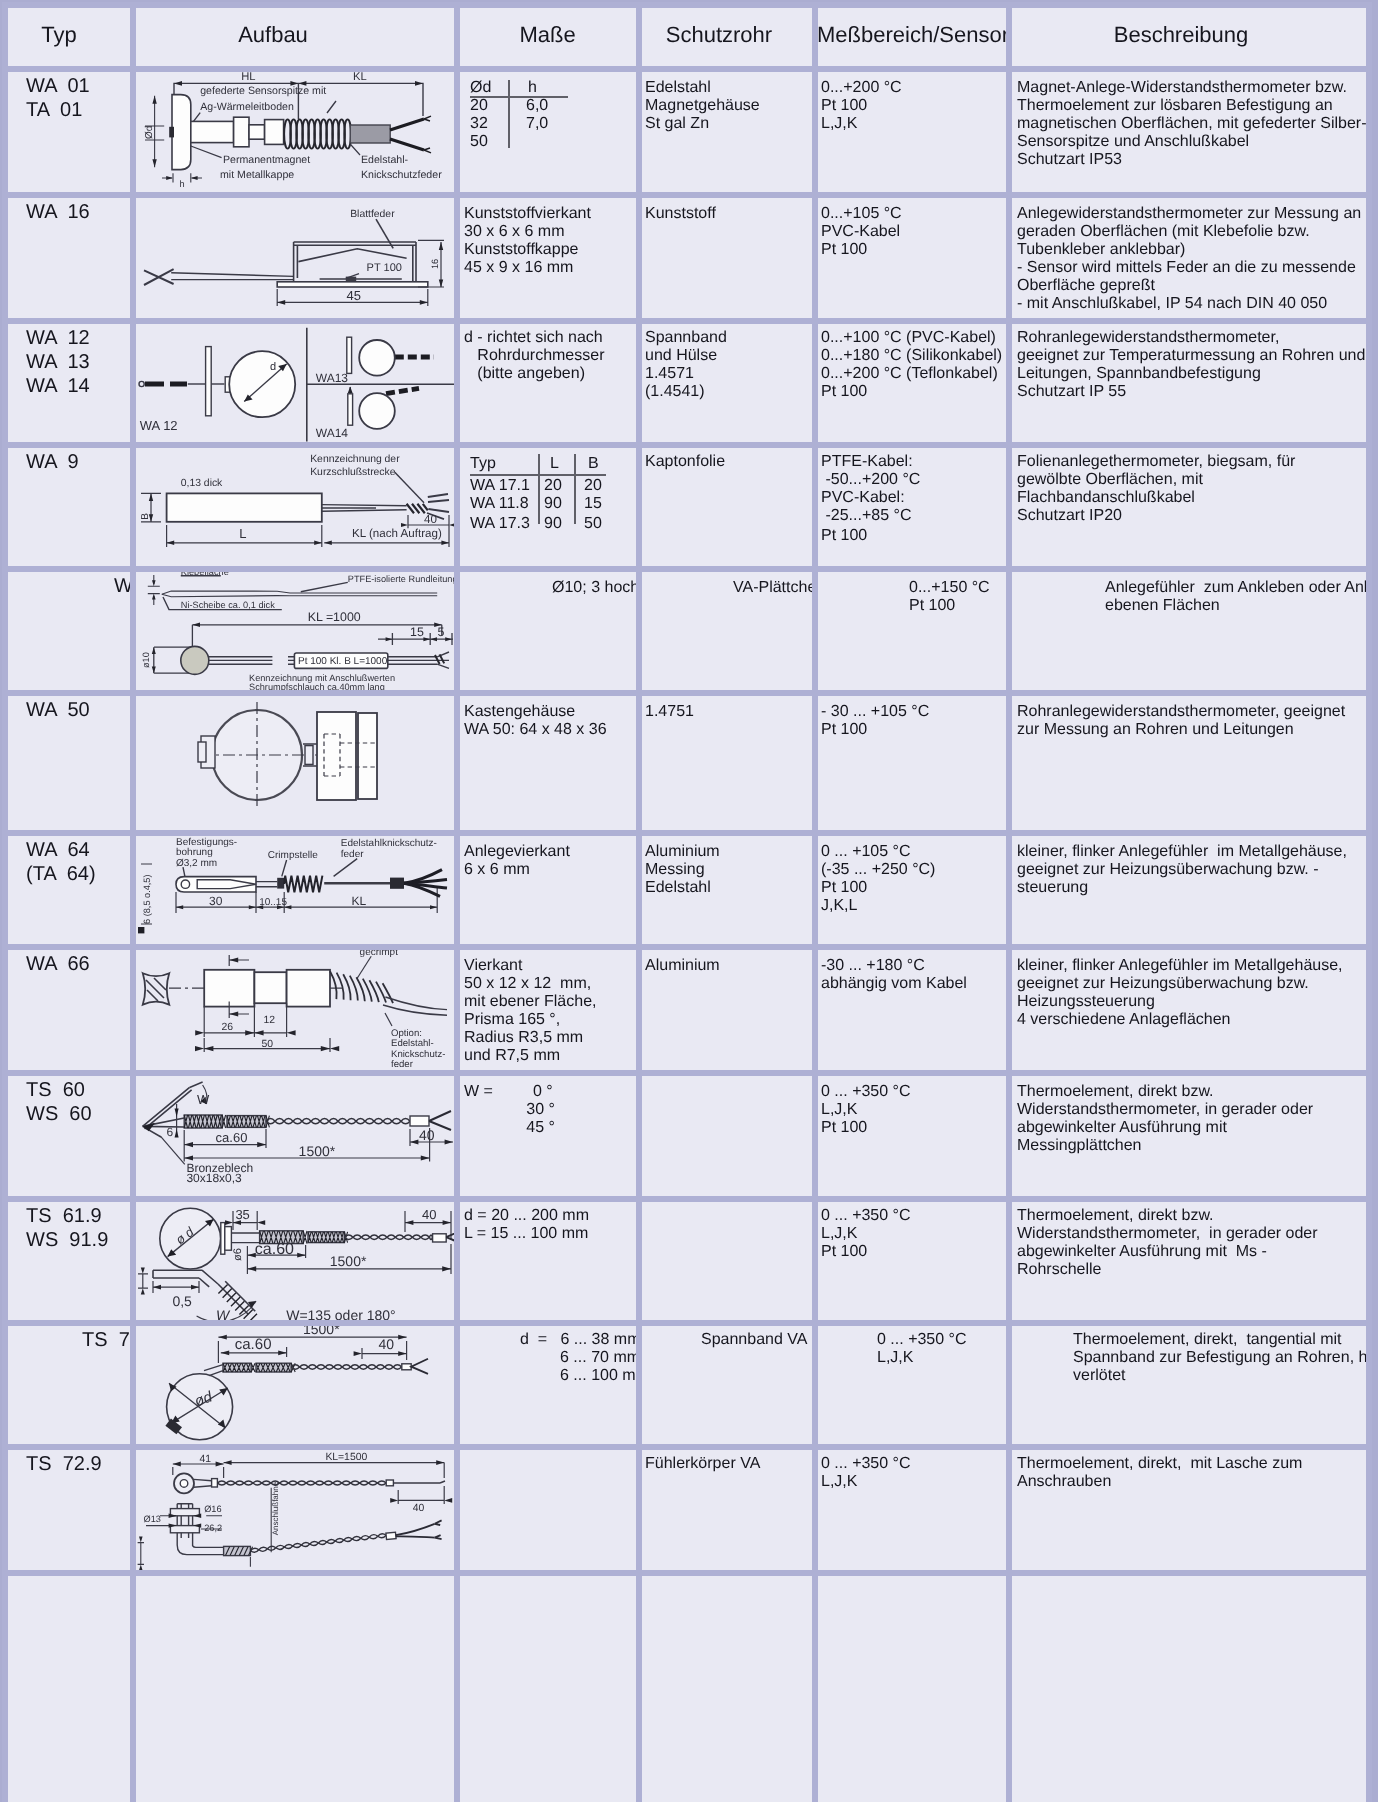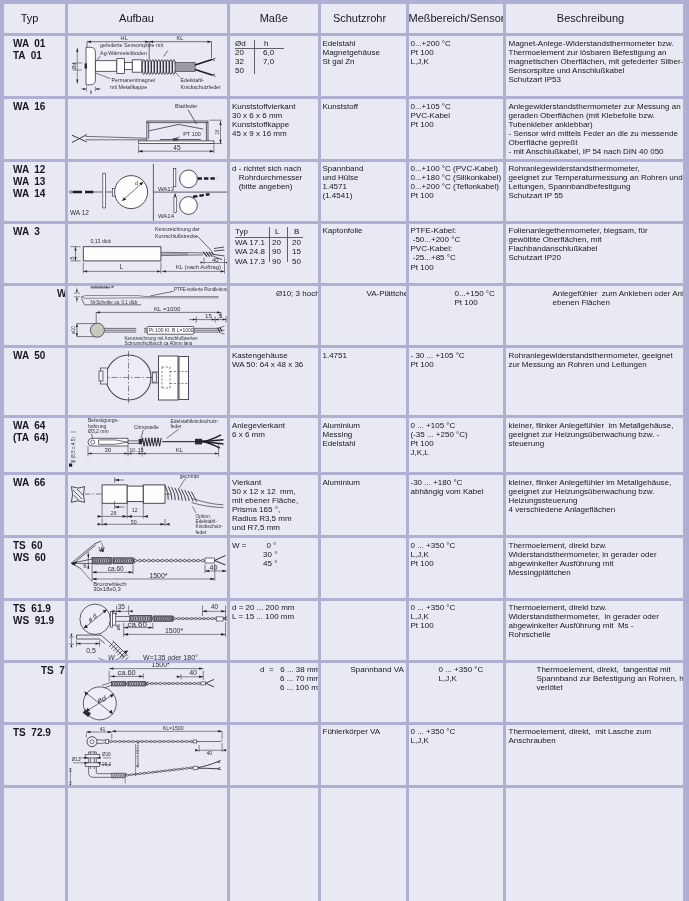--- a/index.html
+++ b/index.html
@@ -8,21 +8,21 @@
 td{background:#e9e9f3;vertical-align:top;padding:0;font-size:8px;line-height:9.15px;white-space:nowrap;}
 .cw{box-sizing:border-box;overflow:hidden;padding:2.5px 3px 0 4px;}
 .h0{height:29px;}.h1{height:60px;}.h2{height:59.5px;}.h3{height:59px;}.h4{height:59.5px;}.h5{height:59px;margin-left:44px;}.h6{height:67px;}.h7{height:54px;}.h8{height:60px;}.h9{height:59.5px;}.h10{height:59px;}.h11{height:59px;margin-left:28px;}.h12{height:60px;}.h13{height:122px;}
 td.hd{text-align:center;font-size:11px;}
 td:nth-child(3) .cw{padding-left:2px;}
 td:nth-child(4) .cw{padding-left:2px;}
 td:nth-child(5) .cw{padding-left:2px;}
 td:nth-child(6) .cw{padding-left:2.5px;}
 .m8{margin-left:3px;}
 td.hd .cw{line-height:28px;padding:0;}
-td.typ{font-size:10px;line-height:12.4px;white-space:pre;font-weight:bold;}
+td.typ{font-size:10px;line-height:12.4px;white-space:pre;}
 td.typ .cw{padding:2px 0 0 9px;}
 td.auf{position:relative;padding:0;}
 svg{position:absolute;left:0;top:0;}
 svg text{font-family:"Liberation Sans",sans-serif;fill:#30303a;}
 td .m8{font-size:8px;line-height:9.3px;}
 </style>
 </head>
 <body>
 <table>
 <colgroup>
@@ -233,21 +233,21 @@
           <div class="cw h3">Spannband<br>und Hülse<br>1.4571<br>(1.4541)</div>
         </td>
 <td>
           <div class="cw h3">0...+100 °C (PVC-Kabel)<br>0...+180 °C (Silikonkabel)<br>0...+200 °C (Teflonkabel)<br>Pt 100</div>
         </td>
 <td>
           <div class="cw h3">Rohranlegewiderstandsthermometer,<br>geeignet zur Temperaturmessung an Rohren und<br>Leitungen, Spannbandbefestigung<br>Schutzart IP 55</div>
         </td>
 </tr>
 <tr>
-<td class="typ"><div class="cw h4">WA  3</div></td>
+<td class="typ"><div class="cw h4">WA  9</div></td>
 <td class="auf" id="d4">
           <div class="cw h4"></div>
           <svg width="159" height="59.5" viewBox="0 0 159 59.5">
 <g fill="none" stroke="#3a3a46" stroke-width="0.7">
 <path d="M129.4 12.1 144 27.4"></path>
 <rect x="15.3" y="22.7" width="77.6" height="14.2" fill="#fdfdfd" stroke-width="0.9"></rect>
 <path d="M92.9 28.3 135.3 28.9M92.9 31.6 135.3 30.9M92.9 30 120 30"></path>
 <path d="M7.5 22.7V36.9M2.5 22.7h10M2.5 36.9h10" stroke-width="0.6"></path>
 <path d="M15.3 38.5V49.5M92.9 38.5V49.5M15.3 47.4H92.9M94.1 47.4H156.5M136 33.5V40.1M156.5 33.5V49.5M136 38.5H156.5" stroke-width="0.6"></path>
 <path d="M145.9 24.5 156 23M146 27 156.5 26M146.2 30.5 156.5 32M145.5 32.5 154 35.6" stroke-width="0.9"></path>
@@ -275,21 +275,21 @@
             <div class="m8" style="position:relative;height:42px;">
 <div style="position:absolute;left:33.5px;top:1px;width:1px;height:35px;background:#606068;"></div>
 <div style="position:absolute;left:52px;top:1px;width:1px;height:35px;background:#606068;"></div>
 <div style="position:absolute;left:0;top:10.6px;width:68px;height:1px;background:#606068;"></div>
 <span style="position:absolute;left:0;top:1px;">Typ</span>
               <span style="position:absolute;left:40px;top:1px;">L</span>
               <span style="position:absolute;left:59px;top:1px;">B</span>
 <span style="position:absolute;left:0;top:12px;">WA 17.1</span>
               <span style="position:absolute;left:37px;top:12px;">20</span>
               <span style="position:absolute;left:57px;top:12px;">20</span>
-<span style="position:absolute;left:0;top:21.3px;">WA 24.8</span>
+<span style="position:absolute;left:0;top:21.3px;">WA 11.8</span>
               <span style="position:absolute;left:37px;top:21.3px;">90</span>
               <span style="position:absolute;left:57px;top:21.3px;">15</span>
 <span style="position:absolute;left:0;top:30.6px;text-align:right;">WA 17.3</span>
               <span style="position:absolute;left:37px;top:30.6px;">90</span>
               <span style="position:absolute;left:57px;top:30.6px;">50</span>
 </div>
           </div>
         </td>
 <td>
           <div class="cw h4">Kaptonfolie</div>

